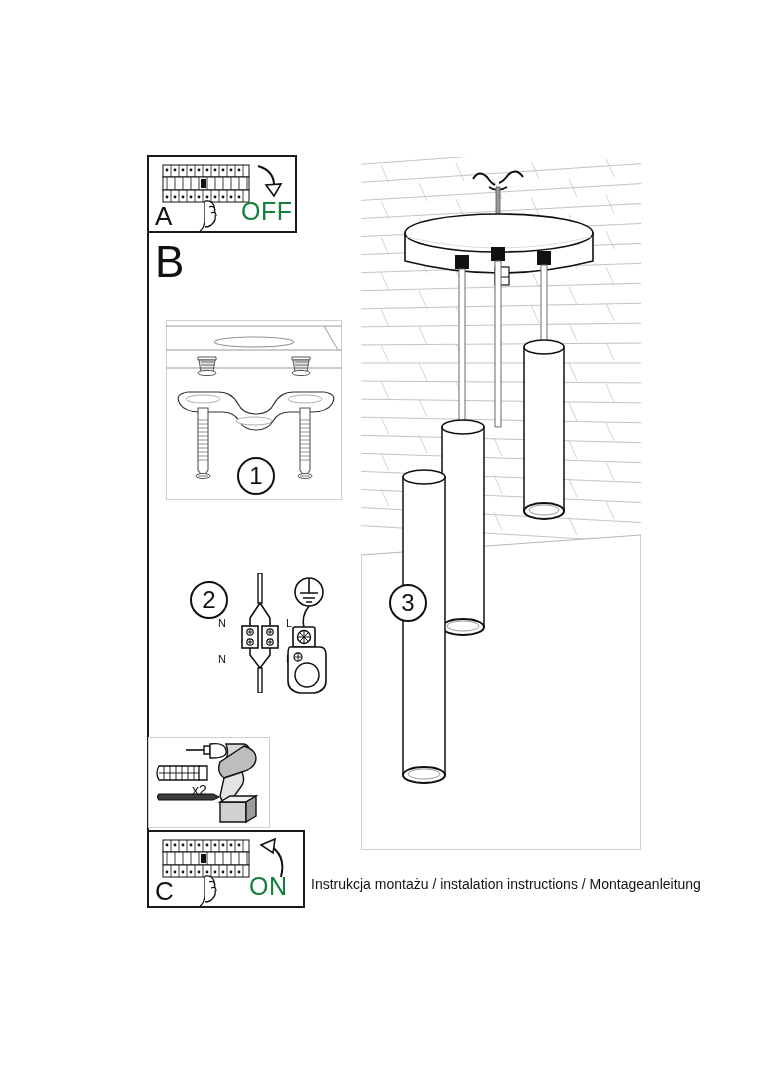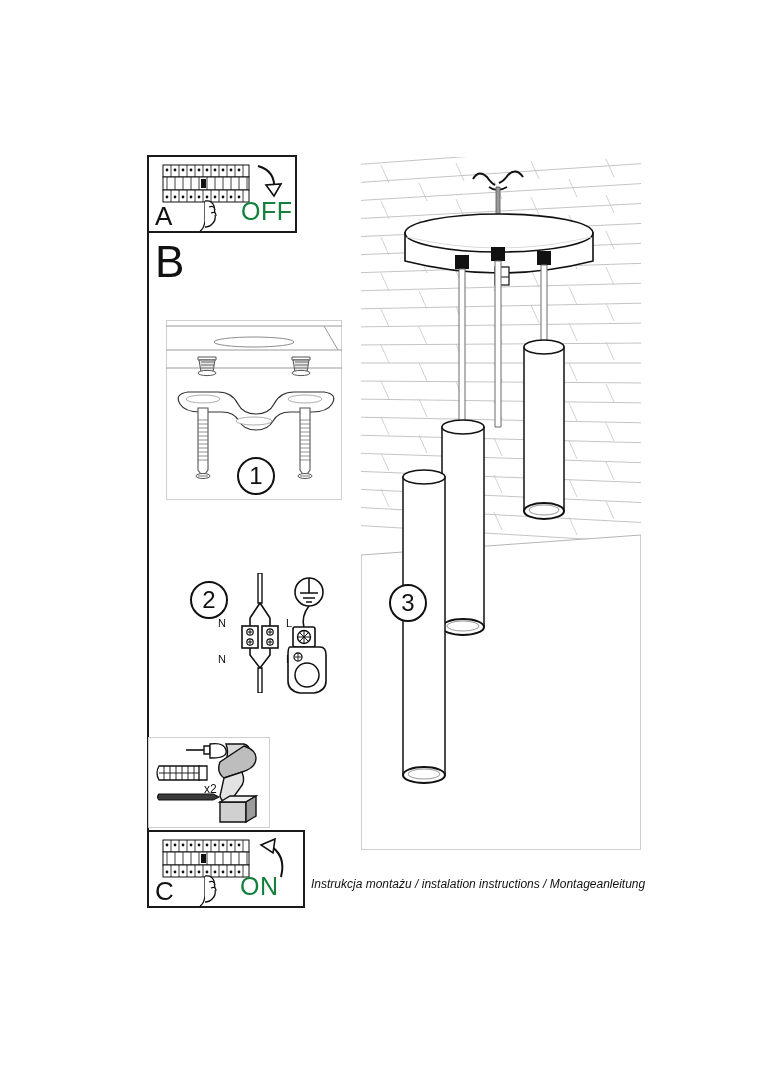--- a/index.html
+++ b/index.html
@@ -46,31 +46,30 @@
     width: 34px; height: 34px; border-radius: 50%;
     border: 2px solid #111; box-sizing: border-box;
     display: flex; align-items: center; justify-content: center;
     font-size: 22px; color: #111; background: #fff;
   }
   .bubble.lg { width: 38px; height: 38px; font-size: 24px; }
 
   
   .caption {
     position: absolute;
-    font-size: 12px; color: #111; line-height: 15px;
+    font-size: 14px; color: #111; line-height: 15px;
     white-space: nowrap;
-    font-style: italic;
   }
 
   
   .art { position: absolute; display: block; }
 
   .xlabel {
     position: absolute;
-    font-size: 12px; color: #111; margin-left: 12px;
+    font-size: 14px; color: #111;
   }
   .term {
     position: absolute;
     font-size: 11px; color: #111;
   }
 </style>
 </head>
 <body>
 
 <div class="sheet">
@@ -333,21 +332,21 @@
         <path d="M54 52 q5 -2 5 3"></path>
       </g>
     </svg>
 
     <svg class="art" style="left:106px; top:4px;" width="38" height="44" viewBox="0 0 38 44">
       <path d="M26 41 Q32 18 12 8" stroke="#111" stroke-width="2" fill="none"></path>
       <path d="M20 3 L6 9 L18 17 Z" fill="#fff" stroke="#111" stroke-width="1.6"></path>
     </svg>
 
     <span class="letter" style="left:6px; top:46px;">C</span>
-    <span class="word" style="left:91px; top:42px;">ON</span>
+    <span class="word" style="left:100px; top:42px;">ON</span>
   </div>
 
   <div class="panel light" style="left:361px; top:157px; width:280px; height:693px;">
 
     <svg class="art" style="left:-1px; top:-1px;" width="280" height="693" viewBox="0 0 280 693">
       <defs>
         <clipPath id="ceilClip">
           <path d="M0 0 H280 V378 L0 398 Z"></path>
         </clipPath>
       </defs>

